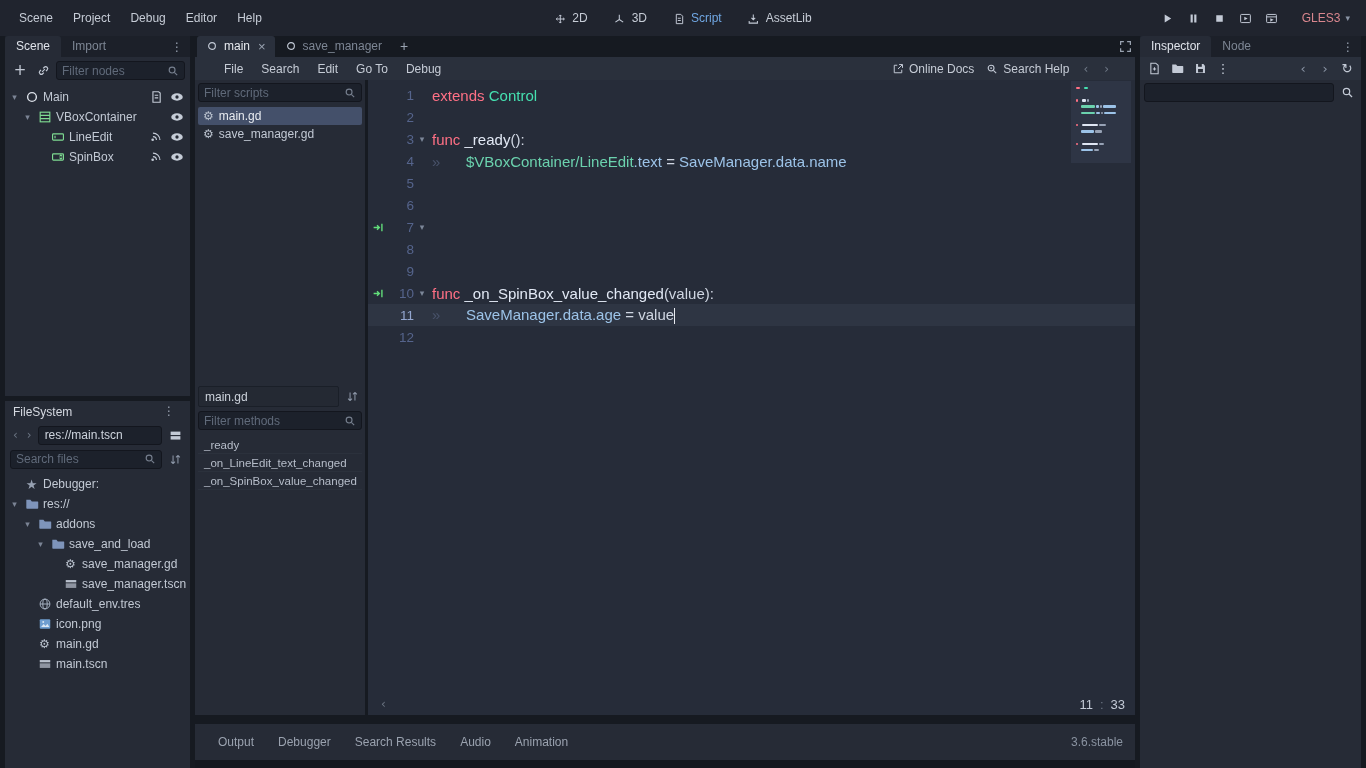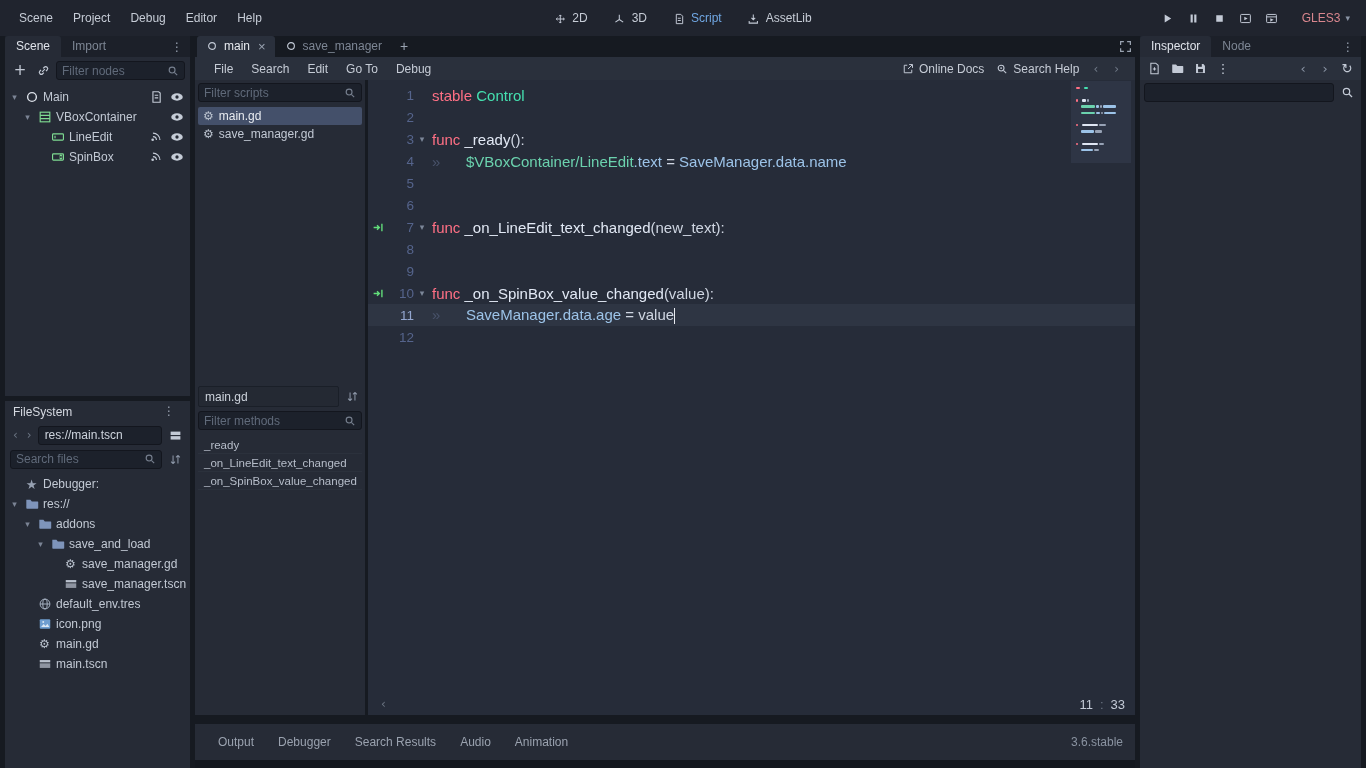--- a/index.html
+++ b/index.html
@@ -62,21 +62,21 @@
 
   
   .scene-tabbar{height:21px;display:flex;align-items:flex-end;gap:1px;flex:none;padding-left:2px}
   .scene-tab{display:flex;align-items:center;gap:6px;padding:3px 9px 4px;color:#7d8694;border-radius:3px 3px 0 0}
   .scene-tab.active{background:#2a303c;color:#e6e9ee}
   .stab-close{color:#9aa3b1;font-size:13px;line-height:1;margin-left:2px}
   .tab-add{padding:1px 8px 3px;color:#9aa3b1;font-size:14px}
   .fullscreen-btn{margin-left:auto;margin-bottom:1px}
 
   
-  .script-toolbar{height:23px;background:#2a303c;display:flex;align-items:center;padding:0 10px;flex:none}
+  .script-toolbar{height:23px;background:#2a303c;display:flex;align-items:center;padding:0 20px;flex:none}
   .st-menu{padding:2px 9px;color:#c6ccd6}
   .st-right{margin-left:auto;display:flex;align-items:center;gap:12px;padding-right:4px}
   .tb-link{display:flex;gap:5px;align-items:center;color:#c6ccd6}
   .navchev{color:#6f7886;padding:0 2px;font-family:"DejaVu Sans",sans-serif}
 
   
   .script-body{flex:1;display:flex;gap:3px;min-height:0}
   .script-side{width:170px;flex:none;background:#262b36;display:flex;flex-direction:column;padding:3px;min-height:0}
   .side-row{display:flex;flex:none;margin-bottom:3px}
   .script-list{flex:1;margin-top:2px;overflow:hidden}
@@ -645,32 +645,32 @@
           </div>
           <div class="method-list" id="method-list">
               <div class="method-row">_ready</div>
               <div class="method-row">_on_LineEdit_text_changed</div>
               <div class="method-row">_on_SpinBox_value_changed</div>
             </div>
         </div>
 
         <div class="editor">
           <div class="code" id="code">
-              <div class="code-line"><span class="slot-col"></span><span class="num">1</span><span class="fold-col"></span><span class="ctext"><span class="tk-kw">stable</span><span class="tk-pl"> </span><span class="tk-ty">Control</span></span></div>
+              <div class="code-line"><span class="slot-col"></span><span class="num">1</span><span class="fold-col"></span><span class="ctext"><span class="tk-kw">extends</span><span class="tk-pl"> </span><span class="tk-ty">Control</span></span></div>
               <div class="code-line"><span class="slot-col"></span><span class="num">2</span><span class="fold-col"></span><span class="ctext"></span></div>
               <div class="code-line"><span class="slot-col"></span><span class="num">3</span><span class="fold-col">▾</span><span class="ctext"><span class="tk-kw">func</span><span class="tk-pl"> </span><span class="tk-fn">_ready</span><span class="tk-pl">():</span></span></div>
               <div class="code-line"><span class="slot-col"></span><span class="num">4</span><span class="fold-col"></span><span class="ctext"><span class="tabmark">»</span><span class="tk-np">$VBoxContainer/LineEdit</span><span class="tk-mb">.text</span><span class="tk-pl"> = </span><span class="tk-mb">SaveManager.data.name</span></span></div>
               <div class="code-line"><span class="slot-col"></span><span class="num">5</span><span class="fold-col"></span></div>
               <div class="code-line"><span class="slot-col"></span><span class="num">6</span><span class="fold-col"></span><span class="ctext"></span></div>
               <div class="code-line"><span class="slot-col"><svg viewBox="0 0 16 16">
                     <g fill="none" stroke="#62df7b" stroke-width="1.7">
                       <path d="M2 8h7M6.2 5.2 9 8l-2.8 2.8"></path>
                       <path d="M12.2 3.5v9"></path>
                     </g>
-                  </svg></span><span class="num">7</span><span class="fold-col">▾</span><span class="ctext"><span class="tk-kw">func</span><span class="tk-pl"> </span><span class="tk-fn">_on_LineEdit_text_changed</span><span class="tk-pl">(new_text):</span></span></div>
+                  </svg></span><span class="num">7</span><span class="fold-col">▾</span></div>
               <div class="code-line"><span class="slot-col"></span><span class="num">8</span><span class="fold-col"></span></div>
               <div class="code-line"><span class="slot-col"></span><span class="num">9</span><span class="fold-col"></span><span class="ctext"></span></div>
               <div class="code-line"><span class="slot-col"><svg viewBox="0 0 16 16">
                     <g fill="none" stroke="#62df7b" stroke-width="1.7">
                       <path d="M2 8h7M6.2 5.2 9 8l-2.8 2.8"></path>
                       <path d="M12.2 3.5v9"></path>
                     </g>
                   </svg></span><span class="num">10</span><span class="fold-col">▾</span><span class="ctext"><span class="tk-kw">func</span><span class="tk-pl"> </span><span class="tk-fn">_on_SpinBox_value_changed</span><span class="tk-pl">(value):</span></span></div>
               <div class="code-line current"><span class="slot-col"></span><span class="num">11</span><span class="fold-col"></span><span class="ctext"><span class="tabmark">»</span><span class="tk-mb">SaveManager.data.age</span><span class="tk-pl"> = value</span><span class="caret-bar"></span></span></div>
               <div class="code-line"><span class="slot-col"></span><span class="num">12</span><span class="fold-col"></span><span class="ctext"></span></div>

